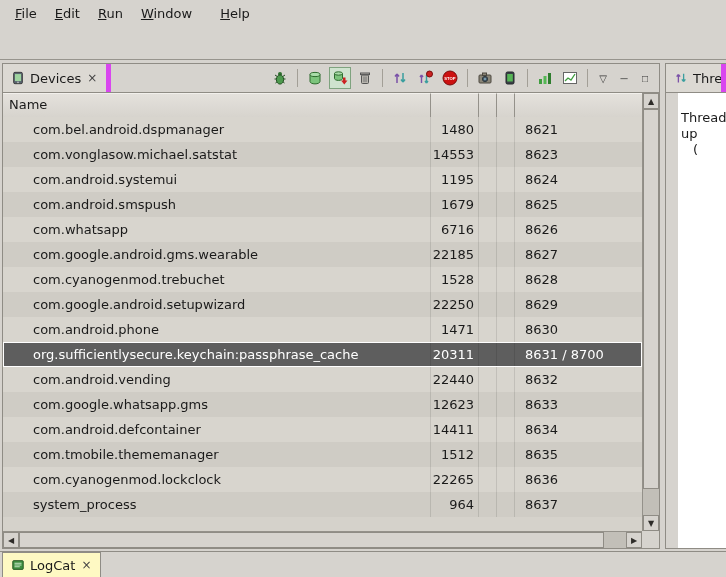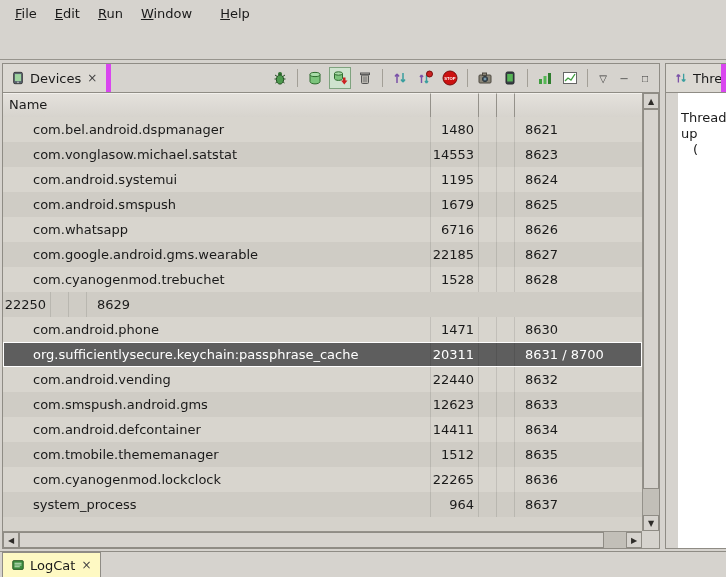--- a/index.html
+++ b/index.html
@@ -245,20 +245,21 @@
 
   <div class="trow even">
     <div class="td name">com.cyanogenmod.trebuchet</div>
     <div class="td pid">1528</div>
     <div class="td c3"></div>
     <div class="td c4"></div>
     <div class="td port">8628</div>
   </div>
 
   <div class="trow odd">
+    <div class="td name">com.google.android.setupwizard</div>
     <div class="td pid">22250</div>
     <div class="td c3"></div>
     <div class="td c4"></div>
     <div class="td port">8629</div>
   </div>
 
   <div class="trow even">
     <div class="td name">com.android.phone</div>
     <div class="td pid">1471</div>
     <div class="td c3"></div>
@@ -276,21 +277,21 @@
 
   <div class="trow even">
     <div class="td name">com.android.vending</div>
     <div class="td pid">22440</div>
     <div class="td c3"></div>
     <div class="td c4"></div>
     <div class="td port">8632</div>
   </div>
 
   <div class="trow odd">
-    <div class="td name">com.smspush.android.gms</div>
+    <div class="td name">com.google.whatsapp.gms</div>
     <div class="td pid">12623</div>
     <div class="td c3"></div>
     <div class="td c4"></div>
     <div class="td port">8633</div>
   </div>
 
   <div class="trow even">
     <div class="td name">com.android.defcontainer</div>
     <div class="td pid">14411</div>
     <div class="td c3"></div>

